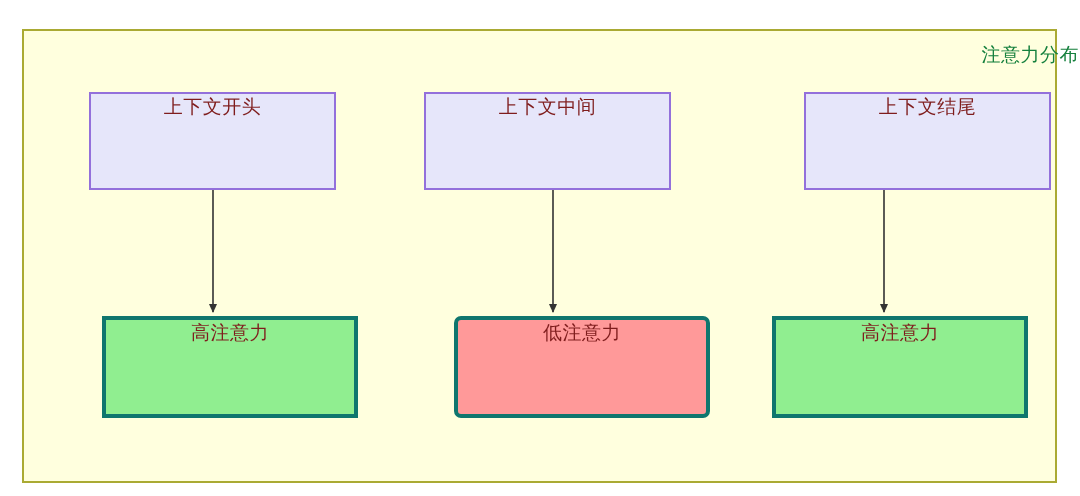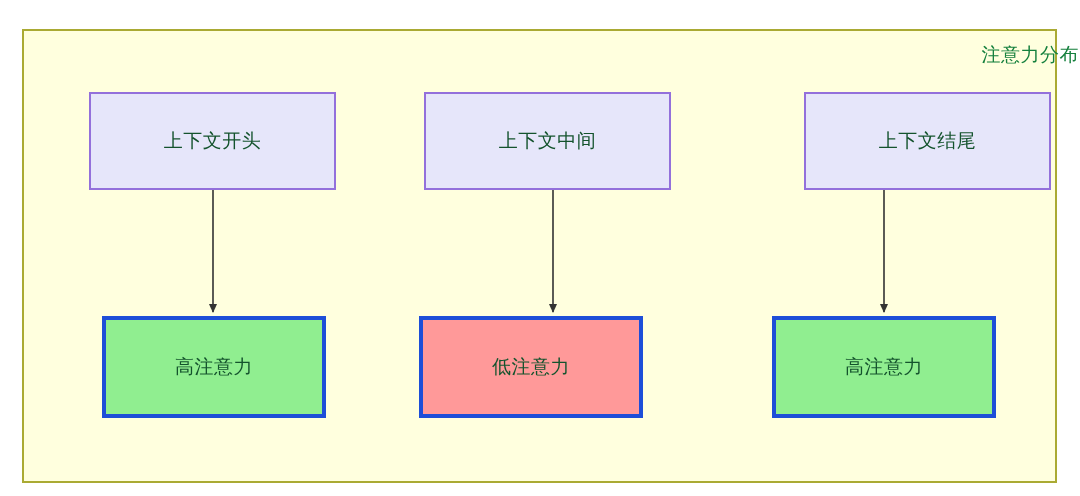--- a/index.html
+++ b/index.html
@@ -44,52 +44,51 @@
     line-height: 24px;
     white-space: nowrap;
     letter-spacing: 0.5px;
     margin-left: 24px;
   }
 
   
   .node {
     position: absolute;
     display: flex;
-    align-items: center;
     justify-content: center;
     box-sizing: border-box;
     font-size: 19px;
-    color: #14532d;
+    color: #7f1d1d;
     letter-spacing: 0.5px;
     white-space: nowrap;
   }
 
   .node-context {
     background: #e6e6fa;
     border: 2px solid #9370db;
     width: 247px;
     height: 98px;
   }
 
   .node-result {
-    border: 4px solid #1d4ed8;
-    width: 224px;
+    border: 4px solid #0f766e;
+    width: 256px;
     height: 102px;
   }
 
   .fill-green { background: #90ee90; }
   .fill-red   { background: #ff9999; }
 
   
   #node-ctx-start  { left: 89px;  top: 92px; }
   #node-ctx-middle { left: 424px; top: 92px; }
   #node-ctx-end    { left: 760px; top: 92px; margin-left: 44px; }
 
   #node-res-start  { left: 102px; top: 316px; }
-  #node-res-middle { left: 419px; top: 316px; }
+  #node-res-middle { left: 454px; top: 316px; border-radius: 7px; }
   #node-res-end    { left: 772px; top: 316px; }
 
   
   #arrows {
     position: absolute;
     left: 0;
     top: 0;
     width: 1080px;
     height: 496px;
     pointer-events: none;

